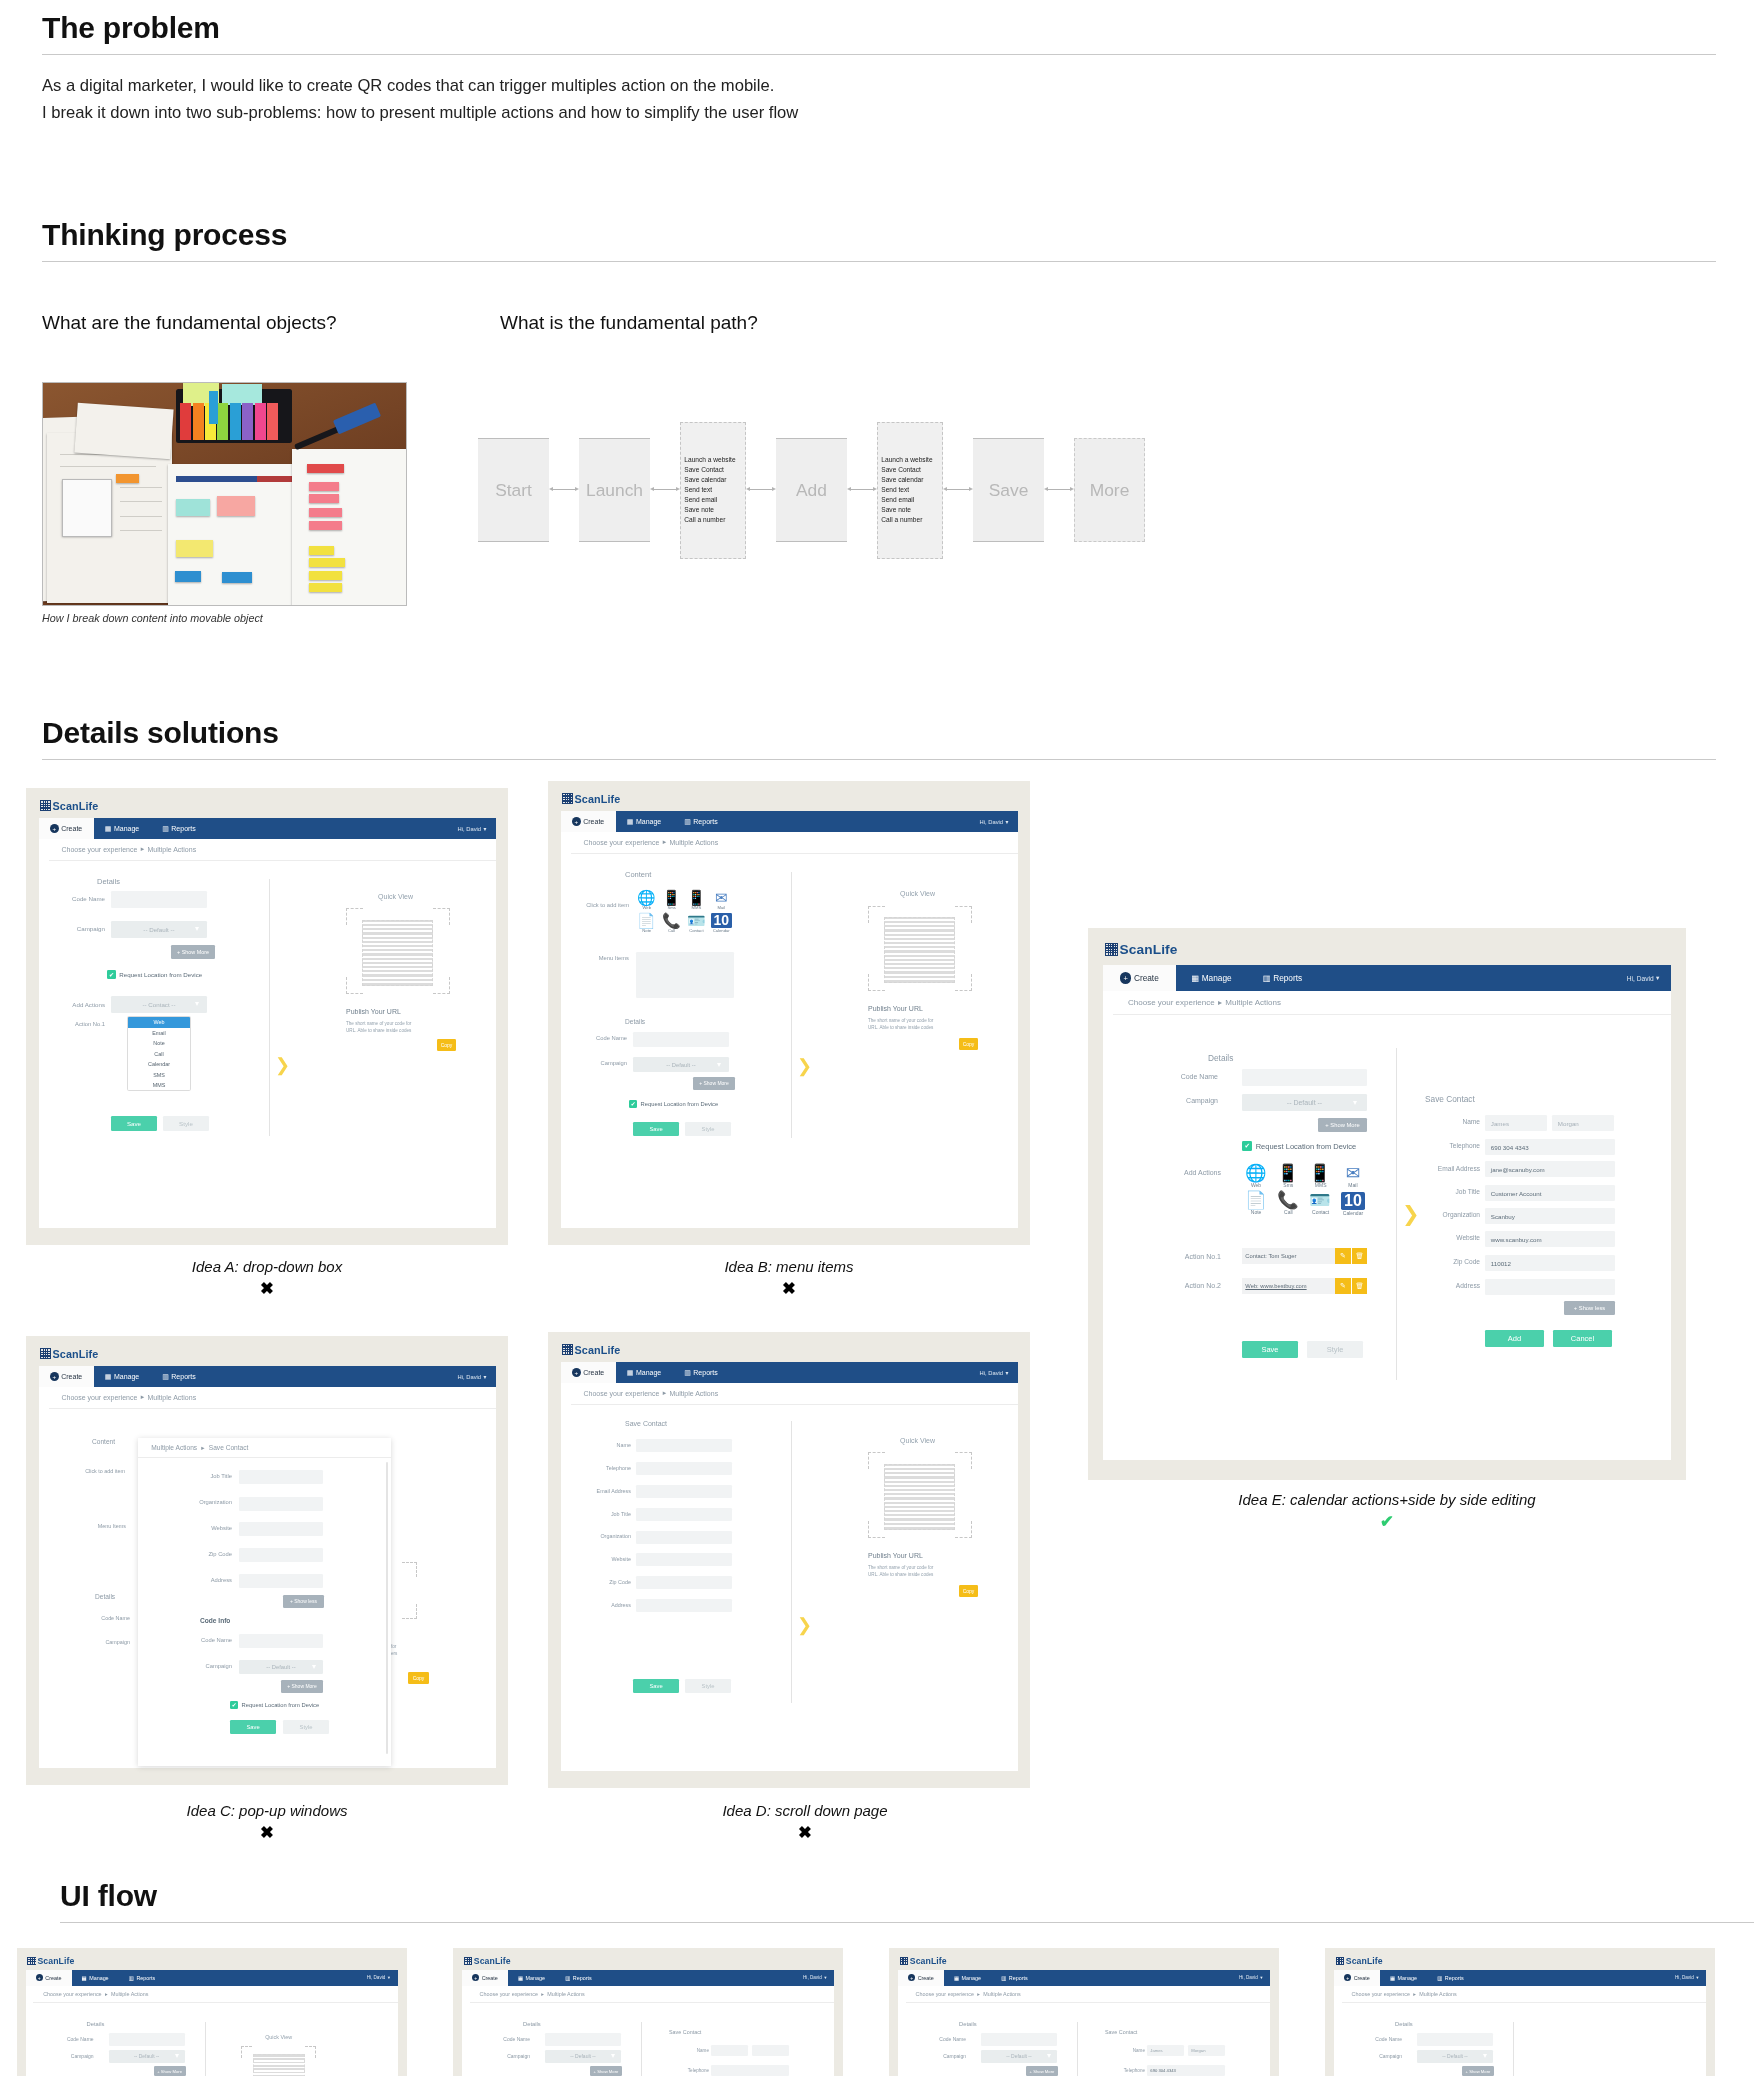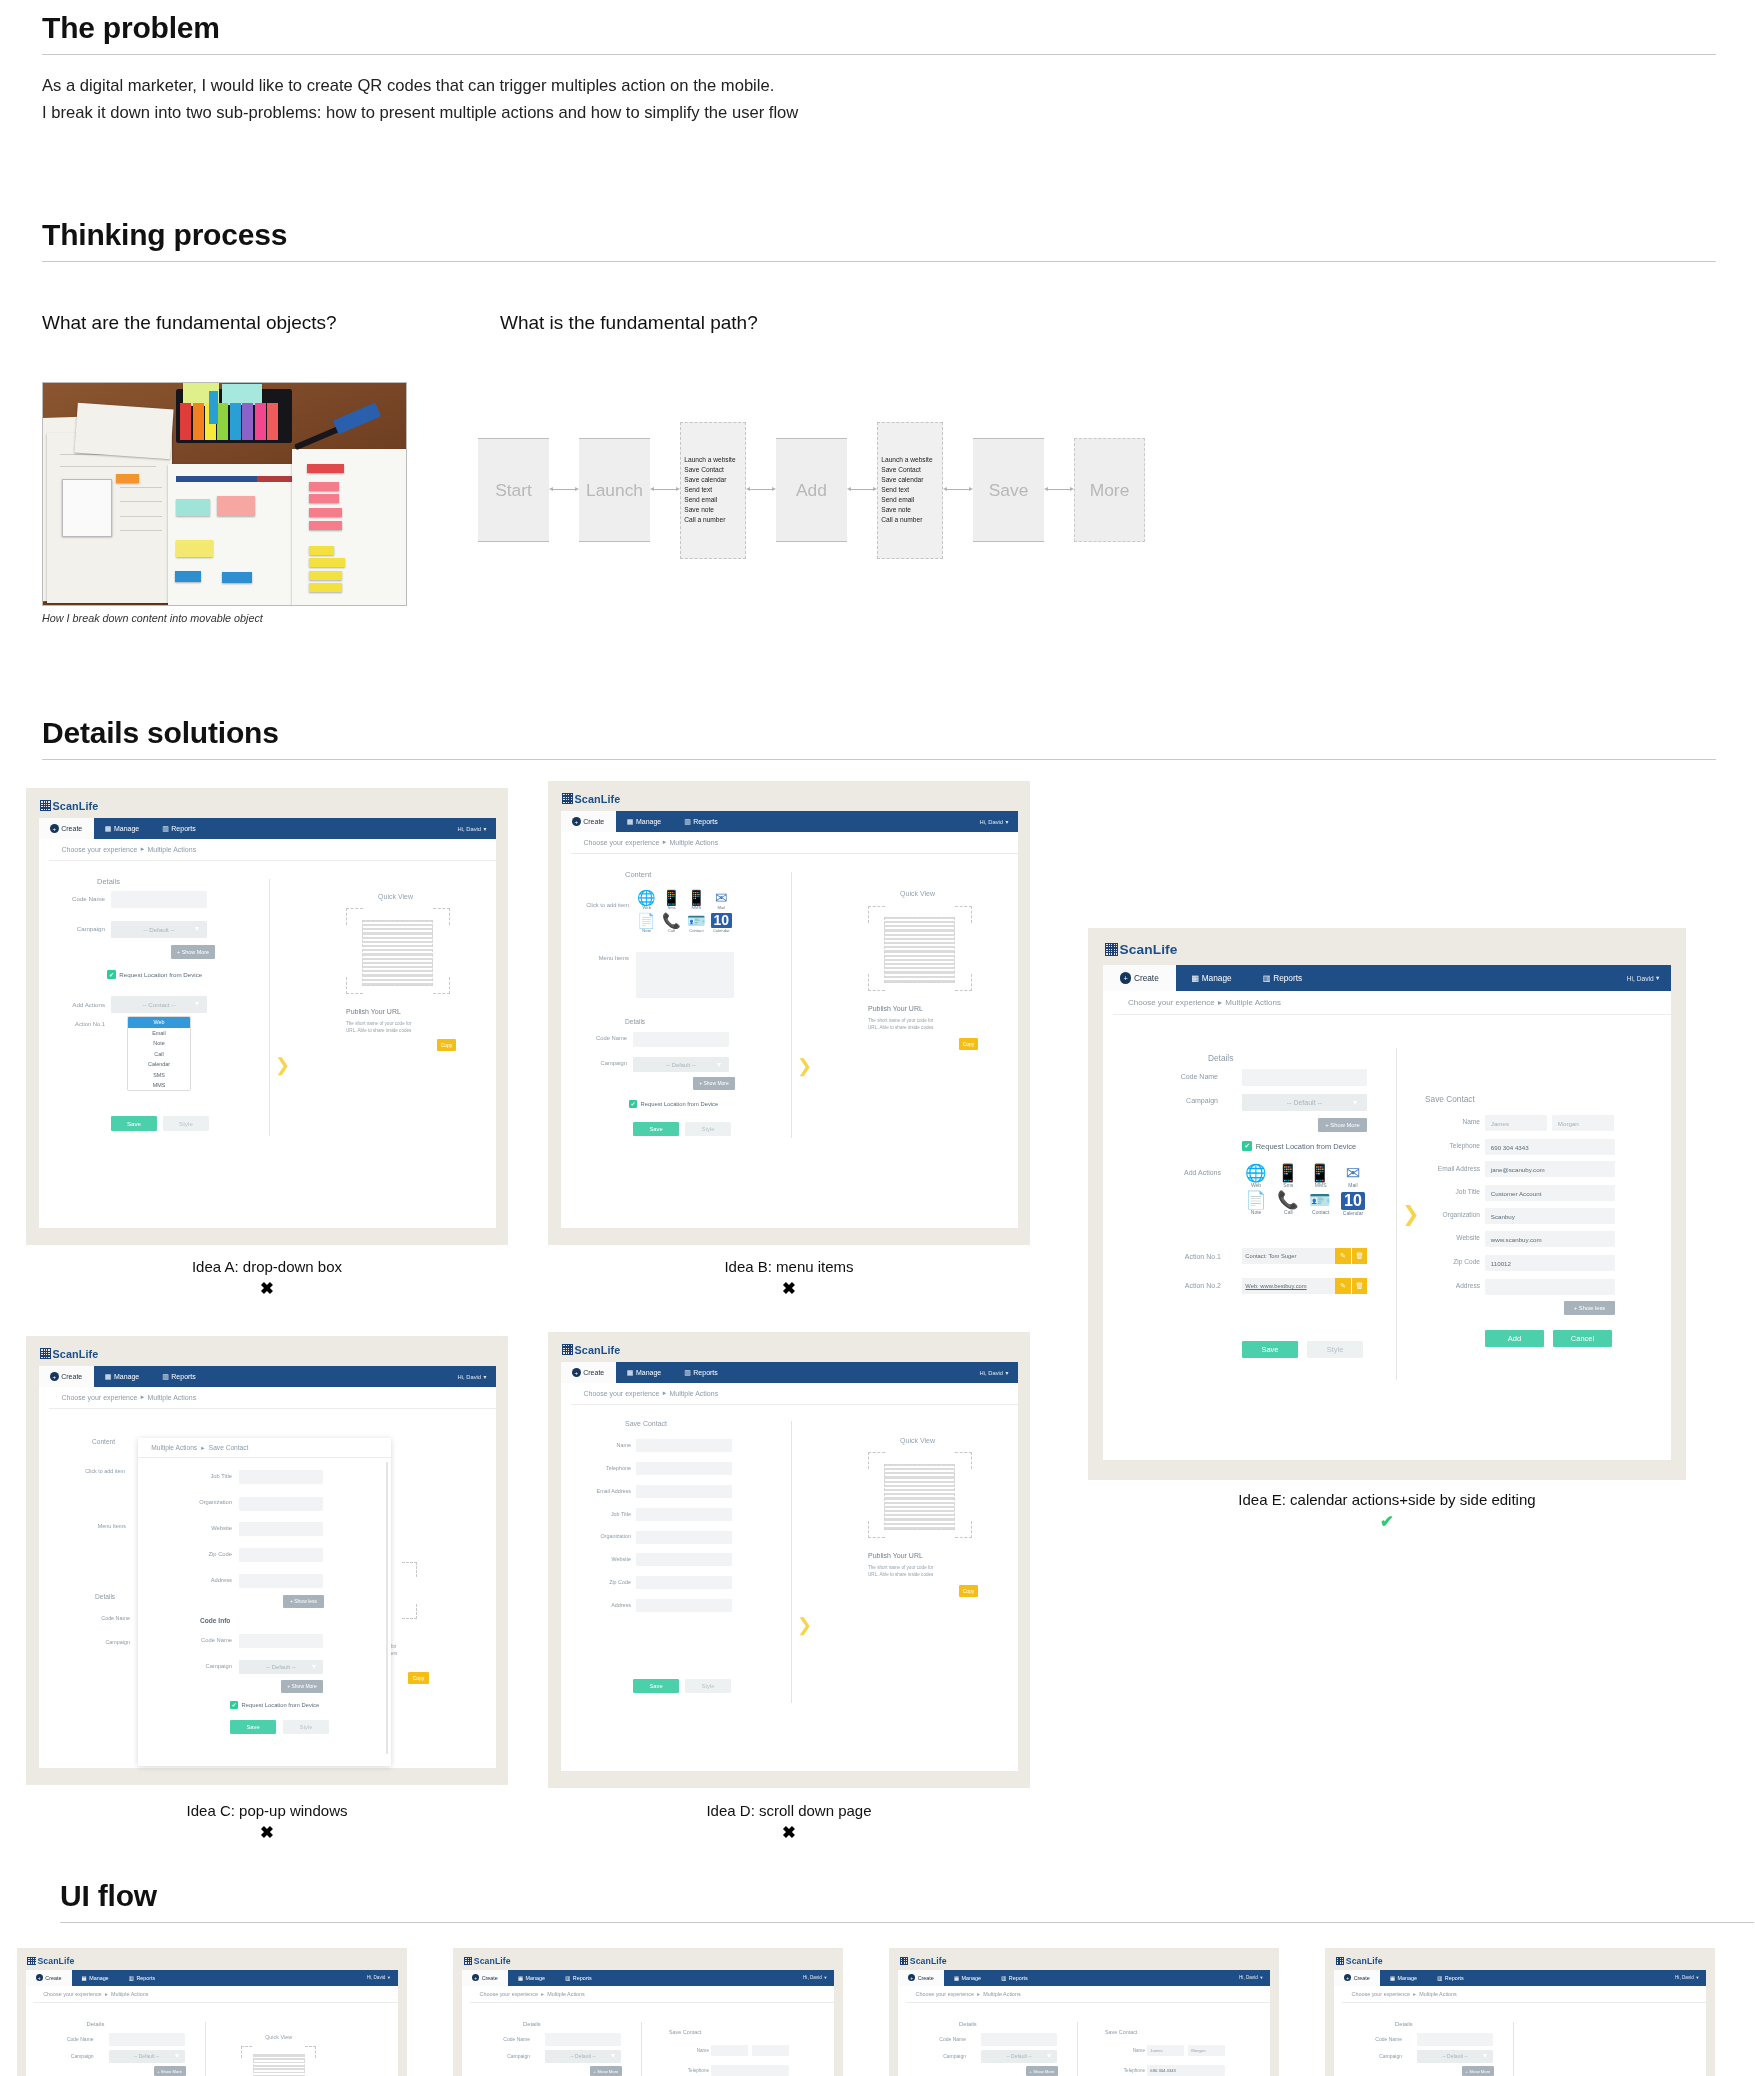--- a/index.html
+++ b/index.html
@@ -150,21 +150,21 @@
   .m-note { position:absolute; color:#94a2ae; text-align:center; line-height:1.5; }
   .m-chev { position:absolute; color:#f7d44c; }
   .m-title { position:absolute; color:#8d9aa6; }
   .m-popup { position:absolute; background:#fff; box-shadow:0 1.2px 5.8px rgba(0,0,0,.16); }
   .m-menu { position:absolute; background:#fff; border:0.4px solid #dcdcdc; border-radius:1.7px; overflow:hidden; }
   .m-menu div { display:flex; align-items:center; justify-content:center; color:#55636f; }
   .m-menu div.hi { background:#3498db; color:#fff; }
 
   
   .idea-cap { position:absolute; text-align:center; }
-  .idea-cap .t { font-size:15px; color:#111; }
+  .idea-cap .t { font-size:15px; color:#111;font-style:italic; }
   .idea-cap .mark { font-size:16.6px; font-weight:bold; margin-top:4.2px; }
   .mark.x { color:#000; }
   .mark.ok { color:#2ecc71; }
 </style>
 </head>
 <body>
 
 <div class="section" style="left:42px; top:13.3px; width:1674px;">
   <div class="sec-title">The problem</div>
   <div class="sec-rule"></div>
@@ -598,21 +598,21 @@
   <div class="m-note" style="left:332px; top:104px; width:75px; font-size:7px;">Quick View</div>
   <div class="m-corner" style="left:320px; top:120px; width:16.6px; height:16.6px; border-right:none;border-bottom:none;"></div>
   <div class="m-corner" style="left:407px; top:120px; width:16.6px; height:16.6px; border-left:none;border-bottom:none;"></div>
   <div class="m-corner" style="left:320px; top:189px; width:16.6px; height:16.6px; border-right:none;border-top:none;"></div>
   <div class="m-corner" style="left:407px; top:189px; width:16.6px; height:16.6px; border-left:none;border-top:none;"></div>
   <div style="position:absolute;left:336px;top:132px;width:71px;height:66px;border:0.8px dashed #d5d5d5;background:repeating-linear-gradient(0deg,#dcdcdc 0 2.1px,#fff 2.1px 4.2px),repeating-linear-gradient(90deg,#dcdcdc 0 2.1px,transparent 2.1px 4.2px);"></div>
   <div class="m-title" style="left:320px; top:220px; font-size:7px; color:#6f7f8c;">Publish Your URL</div>
   <div class="m-note" style="left:320px; top:233px; width:104px; font-size:4.6px; text-align:left;">The short name of your code for<br>URL. Able to share inside codes</div>
   <div class="m-btn" style="left:411px; top:253px; width:19px; height:11.6px; font-size:5px; background:#f5bd18;">Copy</div>
 </div>
-<div class="idea-cap" style="left:548px; top:1802px; width:482px;">
+<div class="idea-cap" style="left:564px; top:1802px; width:482px;">
   <div class="t">Idea D: scroll down page</div>
   <div class="mark x">✖</div>
 </div>
 
 <div class="mock" style="left:1088px; top:928px; width:598px; height:552px; position:absolute;">
   <div class="m-logo" style="left:16.6px; top:14px;">
     <div class="qr" style="width:13.3px;height:13.3px;"></div>
     <div class="txt" style="font-size:13.7px;">ScanLife</div>
   </div>
   <div class="m-navbar" style="left:15px; top:37px; right:15px; height:26px;">

